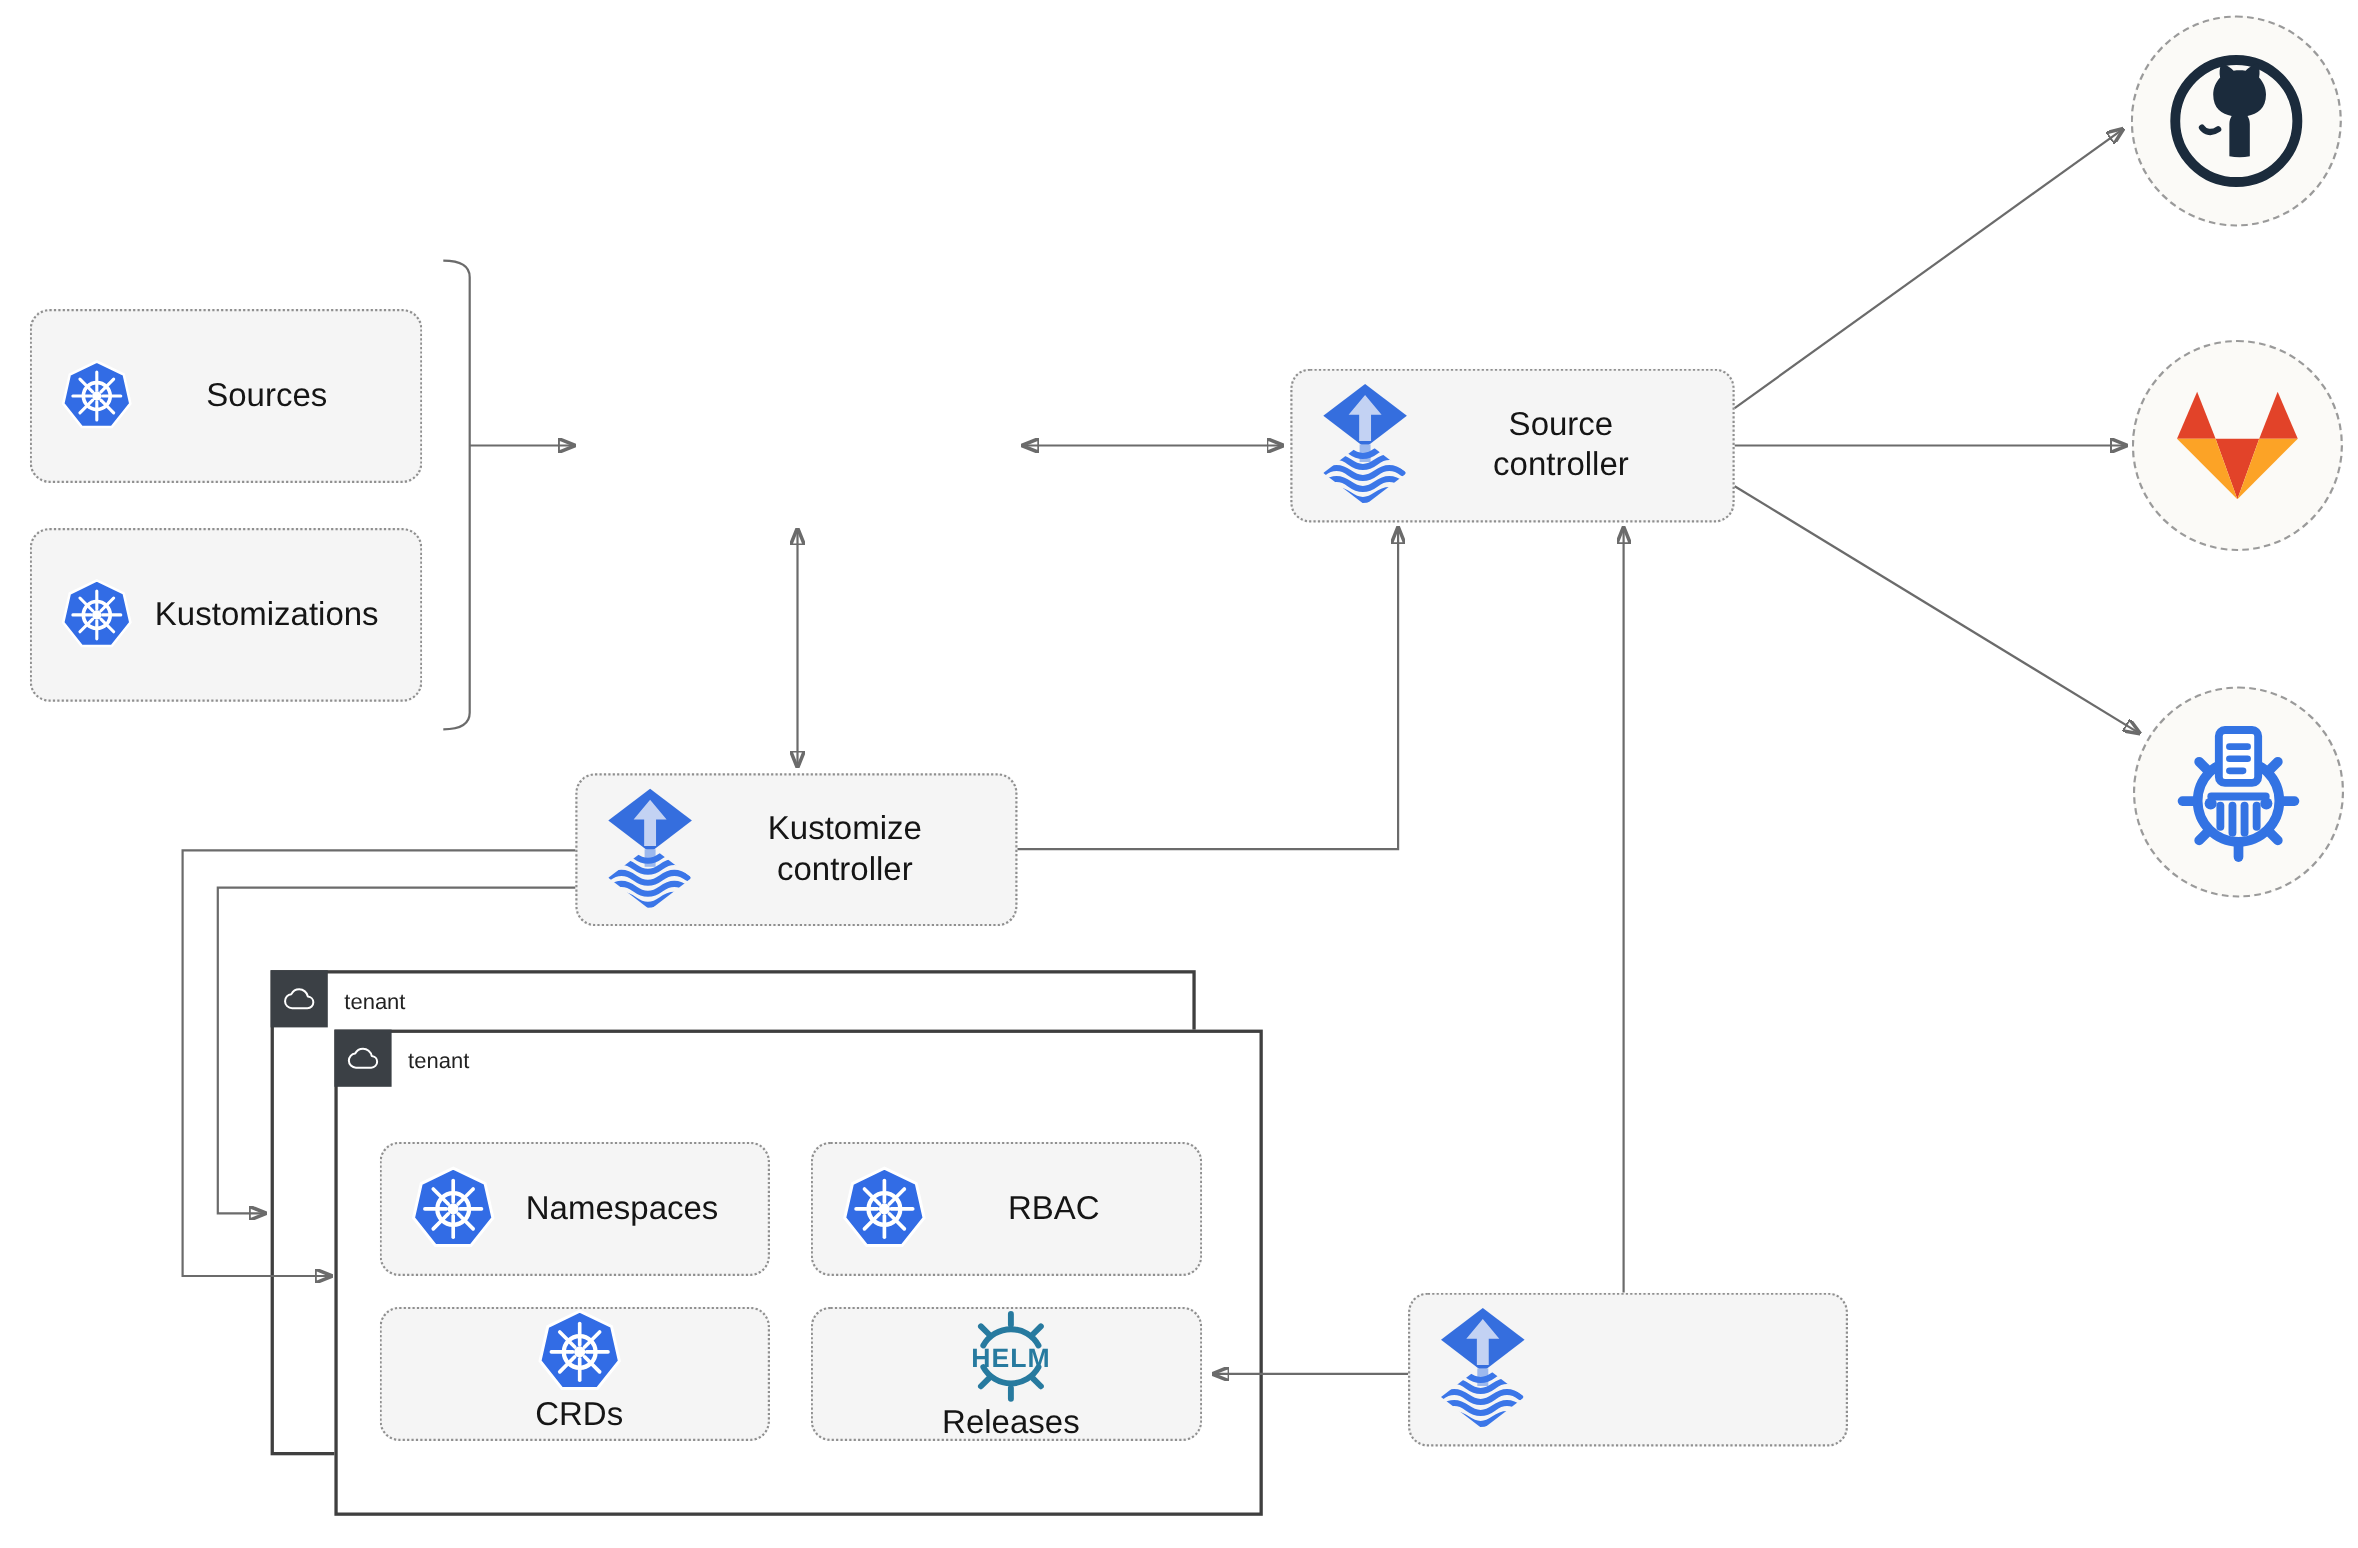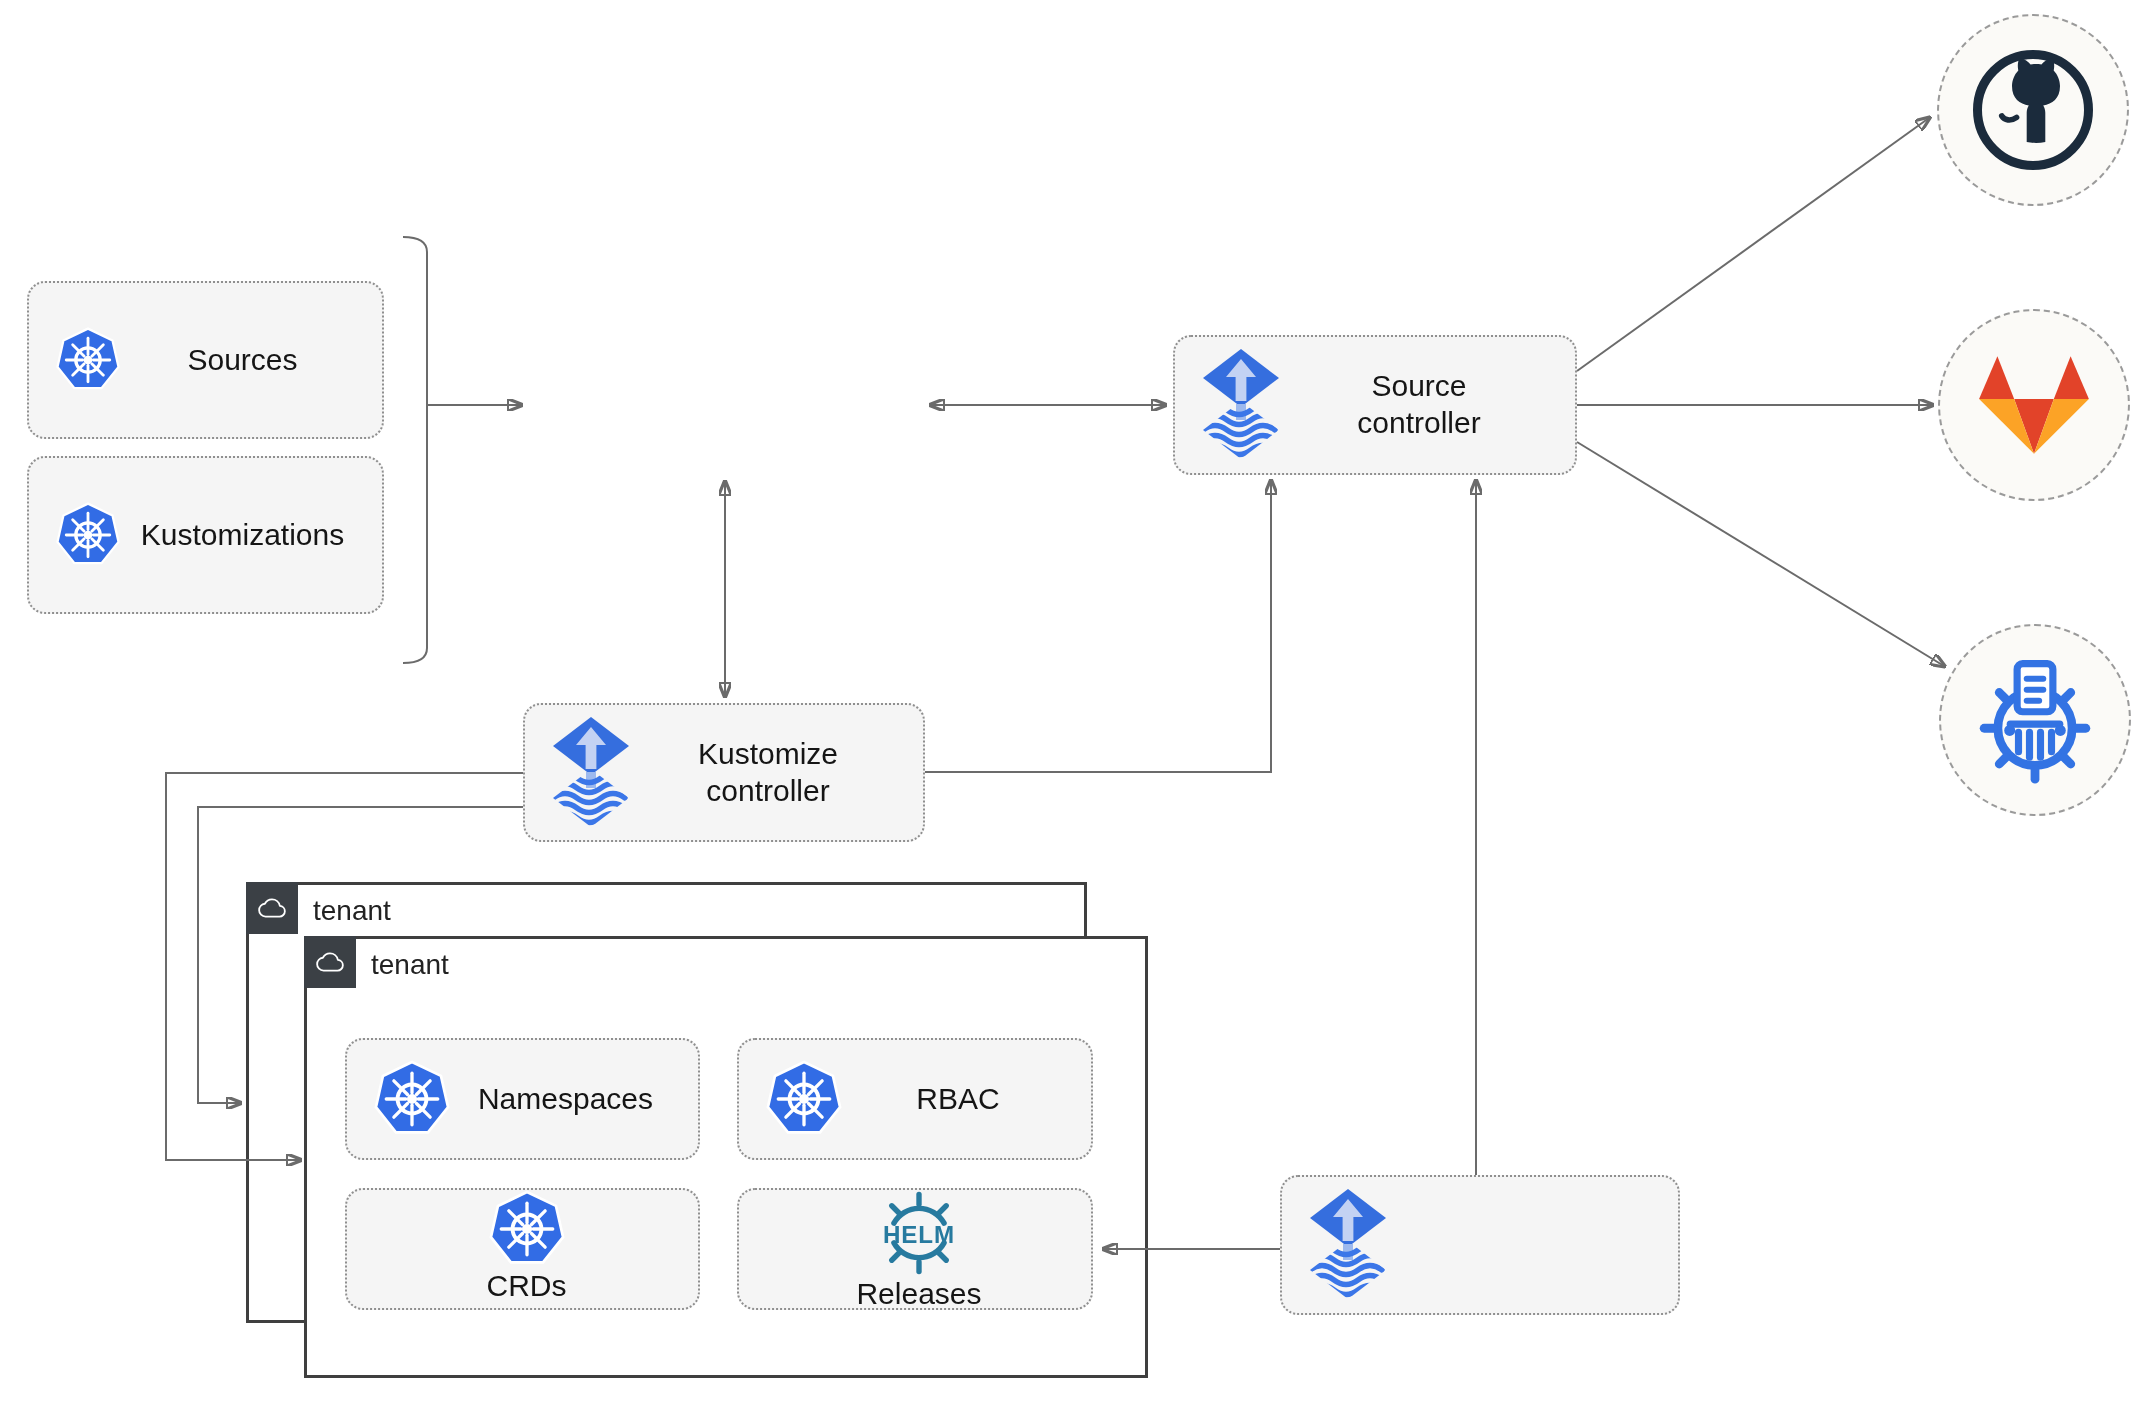--- a/index.html
+++ b/index.html
@@ -9,21 +9,21 @@
   .node{position:absolute;background:#f5f5f5;border:2px dotted #8f8f8f;border-radius:18px;
     display:flex;align-items:center;box-sizing:border-box;padding:0 18px 0 26px;z-index:5;}
   .node .label{flex:1;text-align:center;font-size:30px;color:#151515;line-height:1.22;}
   .node--controller .label{max-width:170px;margin:0 auto;}
   .icon{display:flex;align-items:center;justify-content:center;flex:0 0 auto;}
   
   .tenant{position:absolute;background:#ffffff;border:3px solid #3f3f3f;box-sizing:border-box;}
   .tenant-badge{position:absolute;left:-3px;top:-3px;width:52px;height:52px;background:#3b4045;
     display:flex;align-items:center;justify-content:center;}
   .tenant-label{position:absolute;left:64px;top:0;height:52px;display:flex;align-items:center;
-    font-size:28px;color:#222;}
+    font-size:20px;color:#222;}
   .tenant--outer{z-index:2;}
   .tenant--inner{z-index:3;}
   
   .ext{position:absolute;width:192px;height:192px;border-radius:50%;border:2px dashed #9a9a9a;
     background:#fbfaf7;box-sizing:border-box;display:flex;align-items:center;justify-content:center;z-index:5;}
   
   .wires{position:absolute;left:0;top:0;z-index:10;pointer-events:none;}
   .wires path, .wires line{stroke:#6b6b6b;stroke-width:2;fill:none;}
 </style>
 </head>
@@ -109,21 +109,21 @@
 
   <div class="node" style="left:27px;top:281px;width:357px;height:158px;justify-content:flex-end;">
     <span class="icon">
       <svg width="66" height="66" viewBox="0 0 40 40">
           <use href="#k8s"></use>
         </svg>
       </span>
     <span class="label">Sources</span>
   </div>
 
-  <div class="node" style="left:27px;top:456px;width:357px;height:158px;">
+  <div class="node" style="left:27px;top:480px;width:357px;height:158px;">
     <span class="icon">
       <svg width="66" height="66" viewBox="0 0 40 40">
           <use href="#k8s"></use>
         </svg>
       </span>
     <span class="label">Kustomizations</span>
   </div>
 
 
   <div class="node node--controller" style="left:1173px;top:335px;width:404px;height:140px;">

